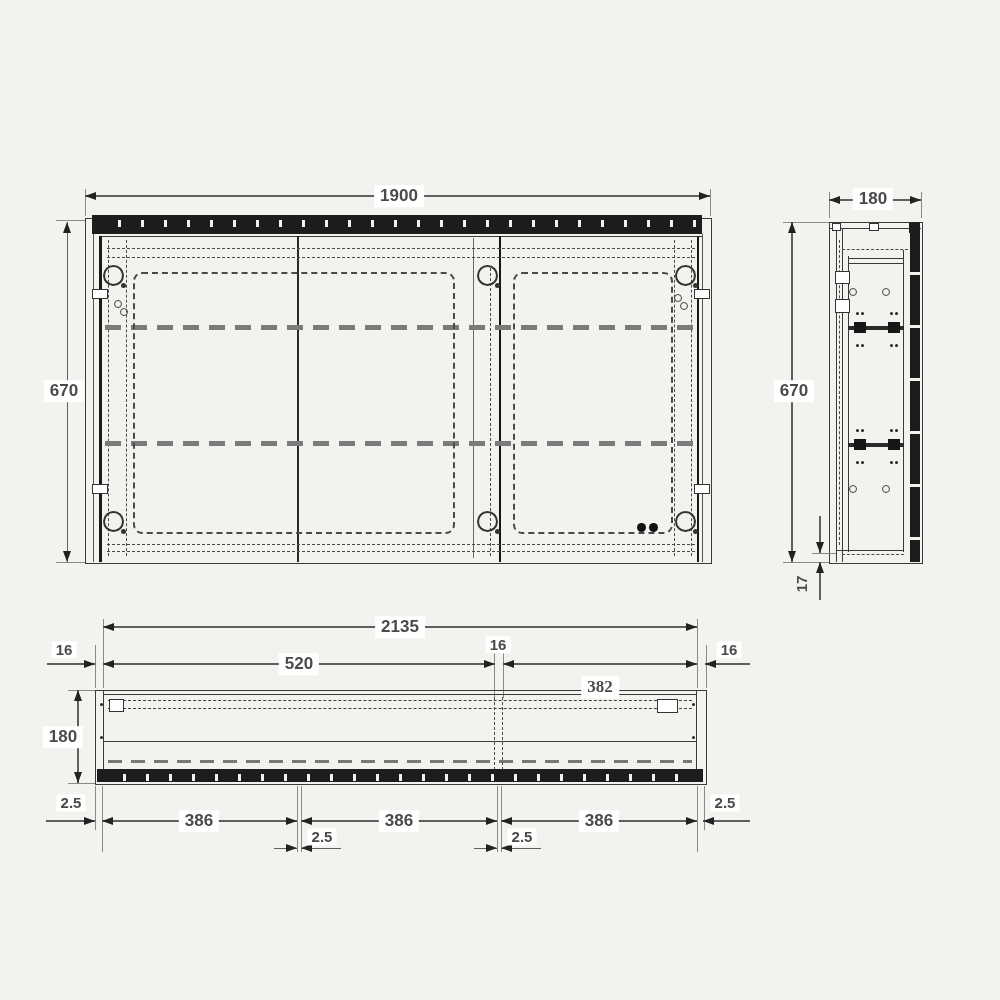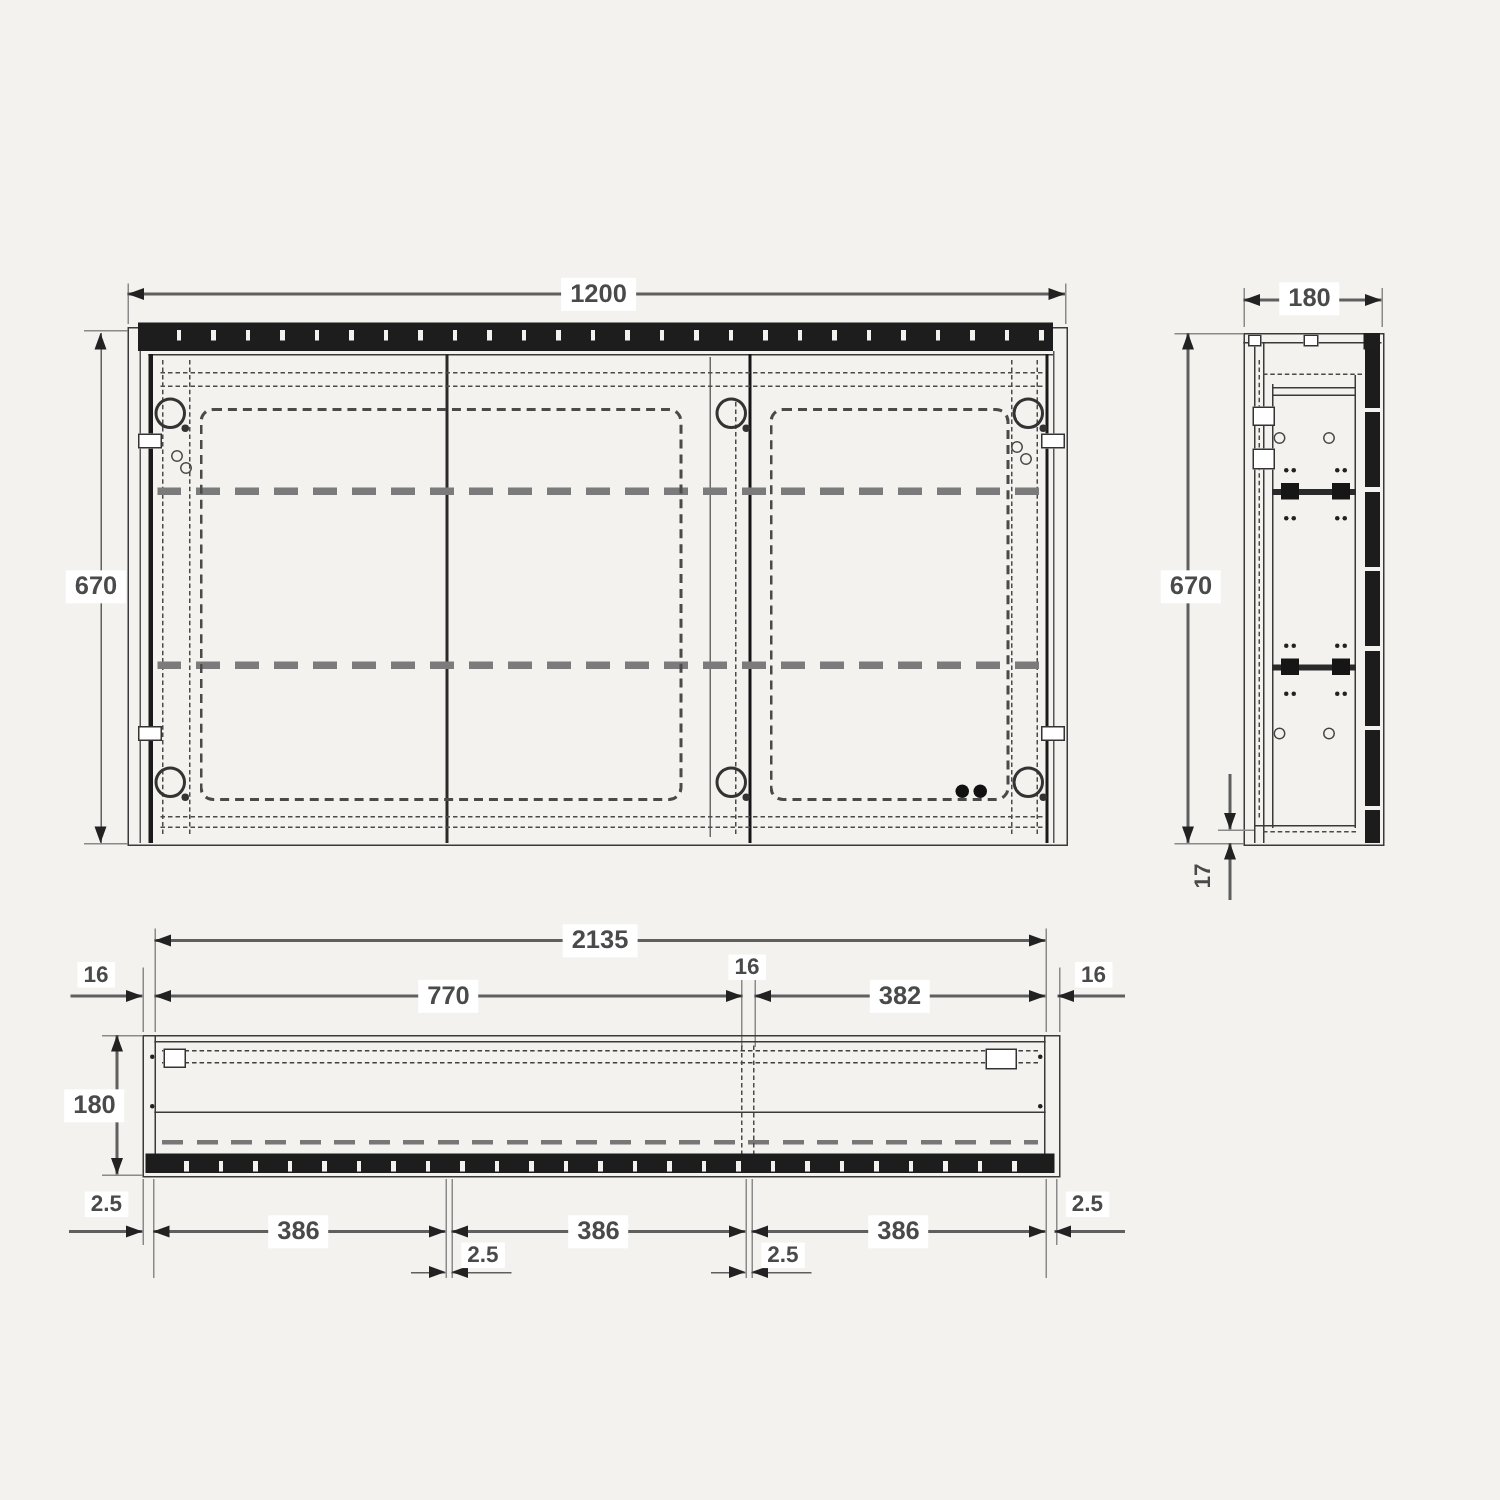--- a/index.html
+++ b/index.html
@@ -37,21 +37,21 @@
 
 <div id="canvas">
 
   <div>
 
     <div class="ext" style="left:84.5px;top:189px;width:1px;height:27px;"></div>
     <div class="ext" style="left:709.5px;top:189px;width:1px;height:27px;"></div>
     <div class="dimline" style="left:85px;top:195px;width:625px;height:1.8px;"></div>
     <div class="ar l" style="left:85px;top:191.5px;"></div>
     <div class="ar r" style="left:699px;top:191.5px;"></div>
-    <div class="lbl" style="left:399px;top:196px;">1200</div>
+    <div class="lbl" style="left:399px;top:196px;">1900</div>
 
     <div class="ext" style="left:56px;top:219.5px;width:29px;height:1px;"></div>
     <div class="ext" style="left:56px;top:561.5px;width:29px;height:1px;"></div>
     <div class="dimline" style="left:66.5px;top:222px;width:1.8px;height:340px;"></div>
     <div class="ar u" style="left:63px;top:222px;"></div>
     <div class="ar d" style="left:63px;top:551px;"></div>
     <div class="lbl" style="left:64px;top:391px;">670</div>
 
     <div style="position:absolute;left:85px;top:218px;width:625px;height:344px;border:1.5px solid #3a3a3a;"></div>
 
@@ -212,23 +212,23 @@
     <div class="ar r" style="left:84px;top:659.5px;"></div>
     <div class="dimline" style="left:103px;top:663px;width:392px;height:1.6px;"></div>
     <div class="ar l" style="left:103px;top:659.5px;"></div>
     <div class="ar r" style="left:484px;top:659.5px;"></div>
     <div class="dimline" style="left:503px;top:663px;width:194px;height:1.6px;"></div>
     <div class="ar l" style="left:503px;top:659.5px;"></div>
     <div class="ar r" style="left:686px;top:659.5px;"></div>
     <div class="dimline" style="left:705px;top:663px;width:45px;height:1.6px;"></div>
     <div class="ar l" style="left:705px;top:659.5px;"></div>
     <div class="lbl sm" style="left:64px;top:650px;">16</div>
-    <div class="lbl" style="left:299px;top:664px;">770</div>
+    <div class="lbl" style="left:299px;top:664px;">520</div>
     <div class="lbl sm" style="left:498px;top:645px;">16</div>
-    <div class="lbl" style="left:600px;top:664px;">382</div>
+    <div class="lbl" style="left:600px;top:687px;font-family:Liberation Serif, serif;">382</div>
     <div class="lbl sm" style="left:729px;top:650px;">16</div>
 
     <div class="ext" style="left:68px;top:689.5px;width:27px;height:1px;"></div>
     <div class="ext" style="left:68px;top:782.5px;width:27px;height:1px;"></div>
     <div class="dimline" style="left:77.2px;top:690px;width:1.8px;height:93px;"></div>
     <div class="ar u" style="left:73.5px;top:690px;"></div>
     <div class="ar d" style="left:73.5px;top:772px;"></div>
     <div class="lbl" style="left:63px;top:737px;">180</div>
 
     <div style="position:absolute;left:95px;top:690px;width:610px;height:93px;border:1.5px solid #3a3a3a;"></div>

